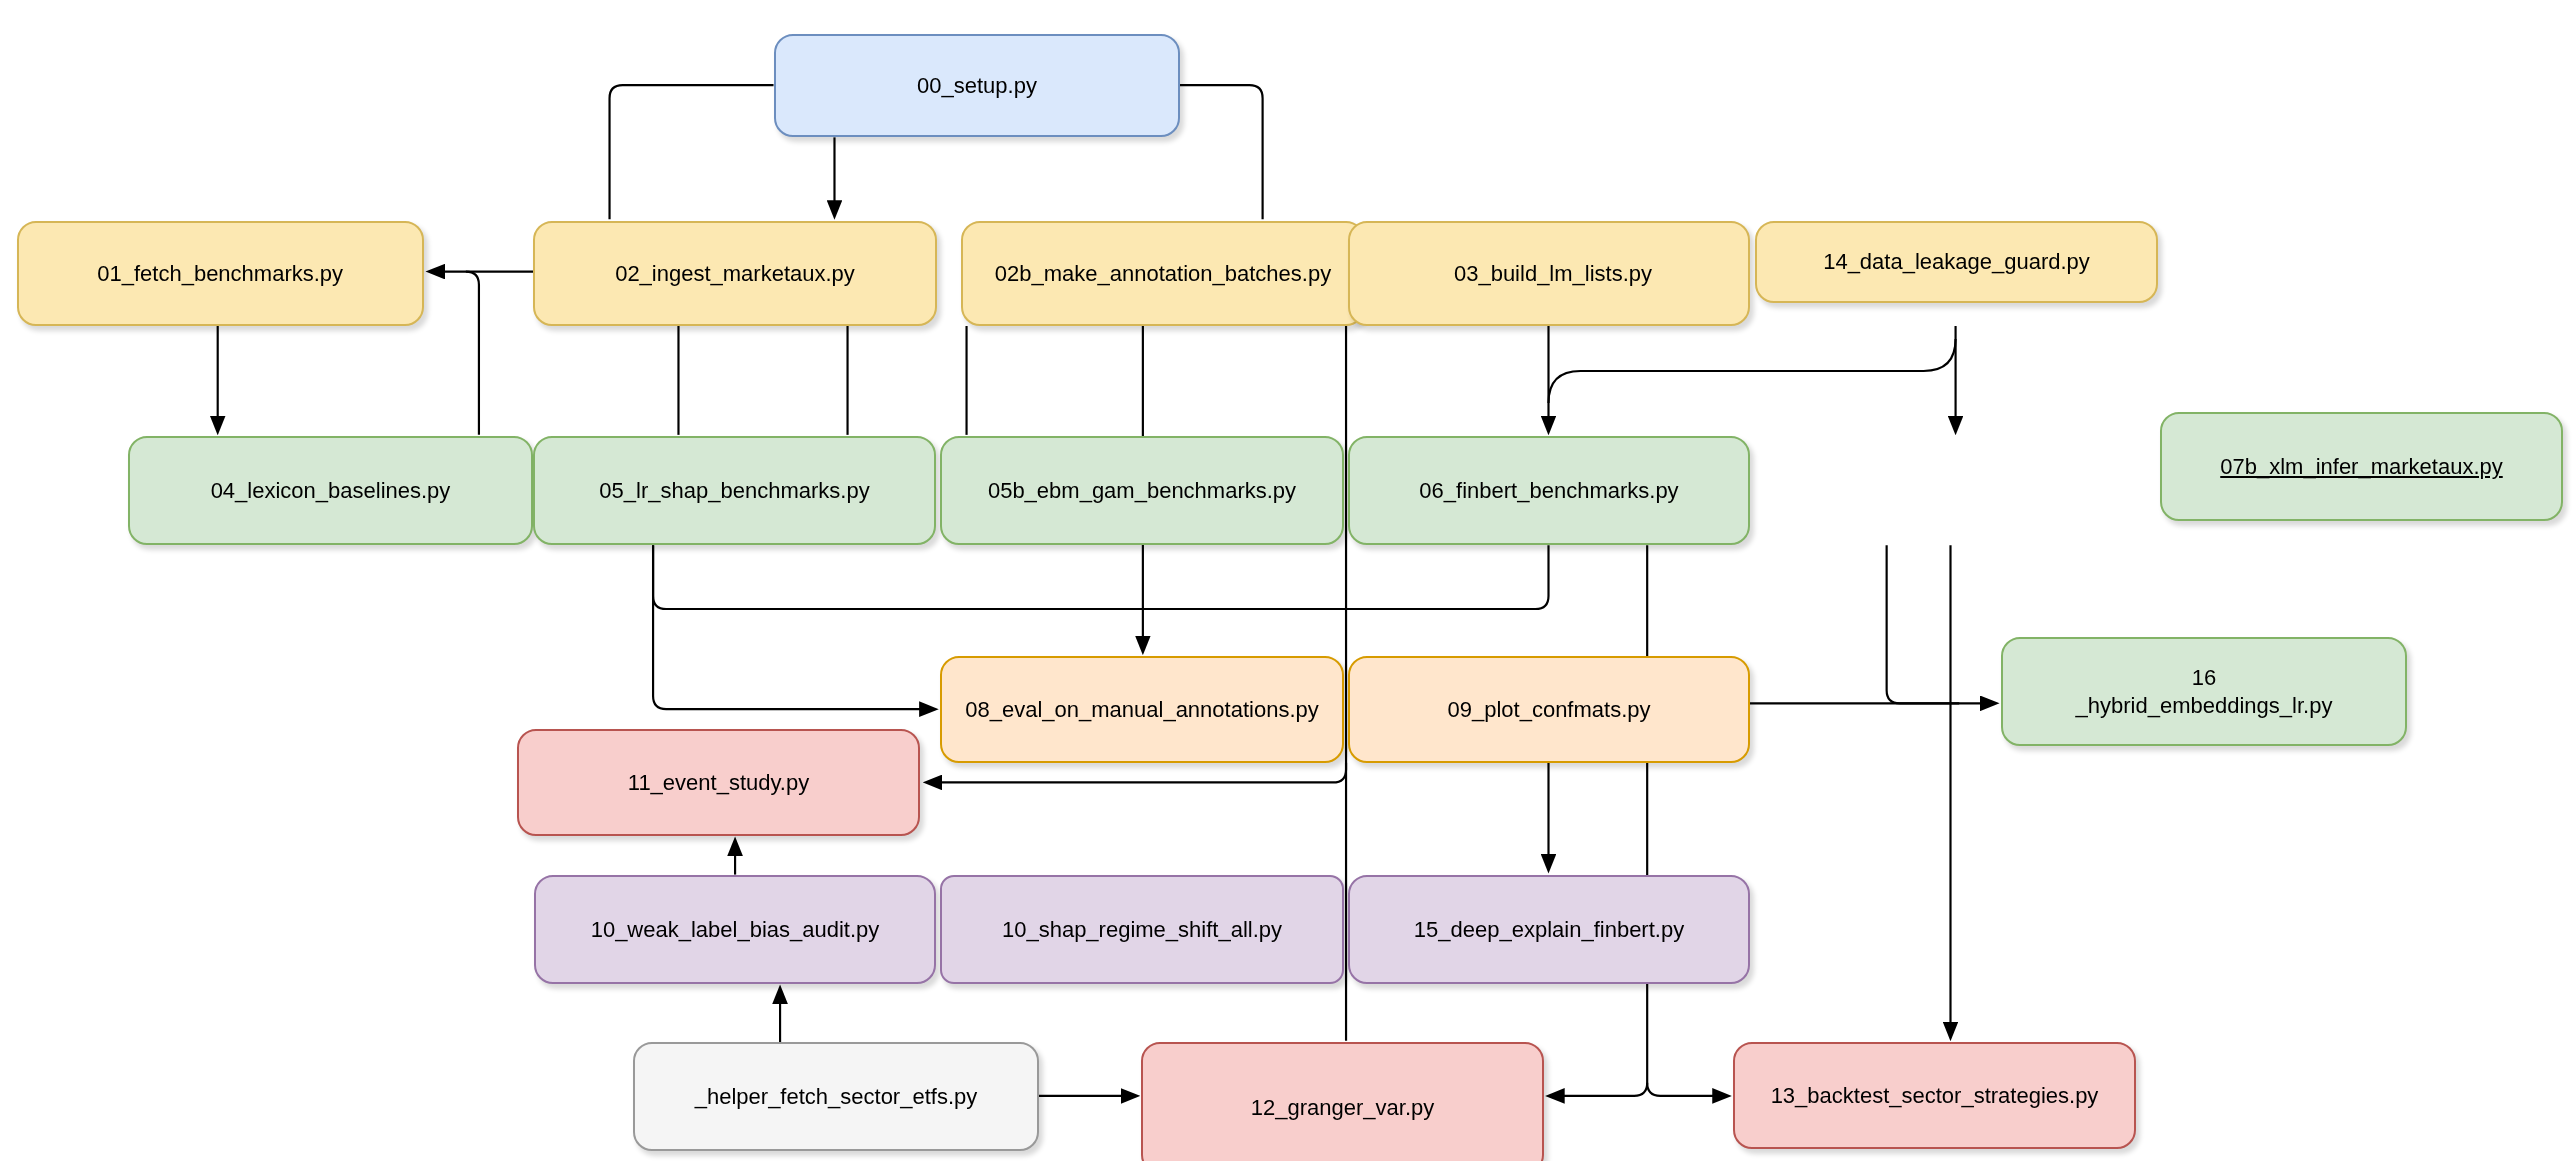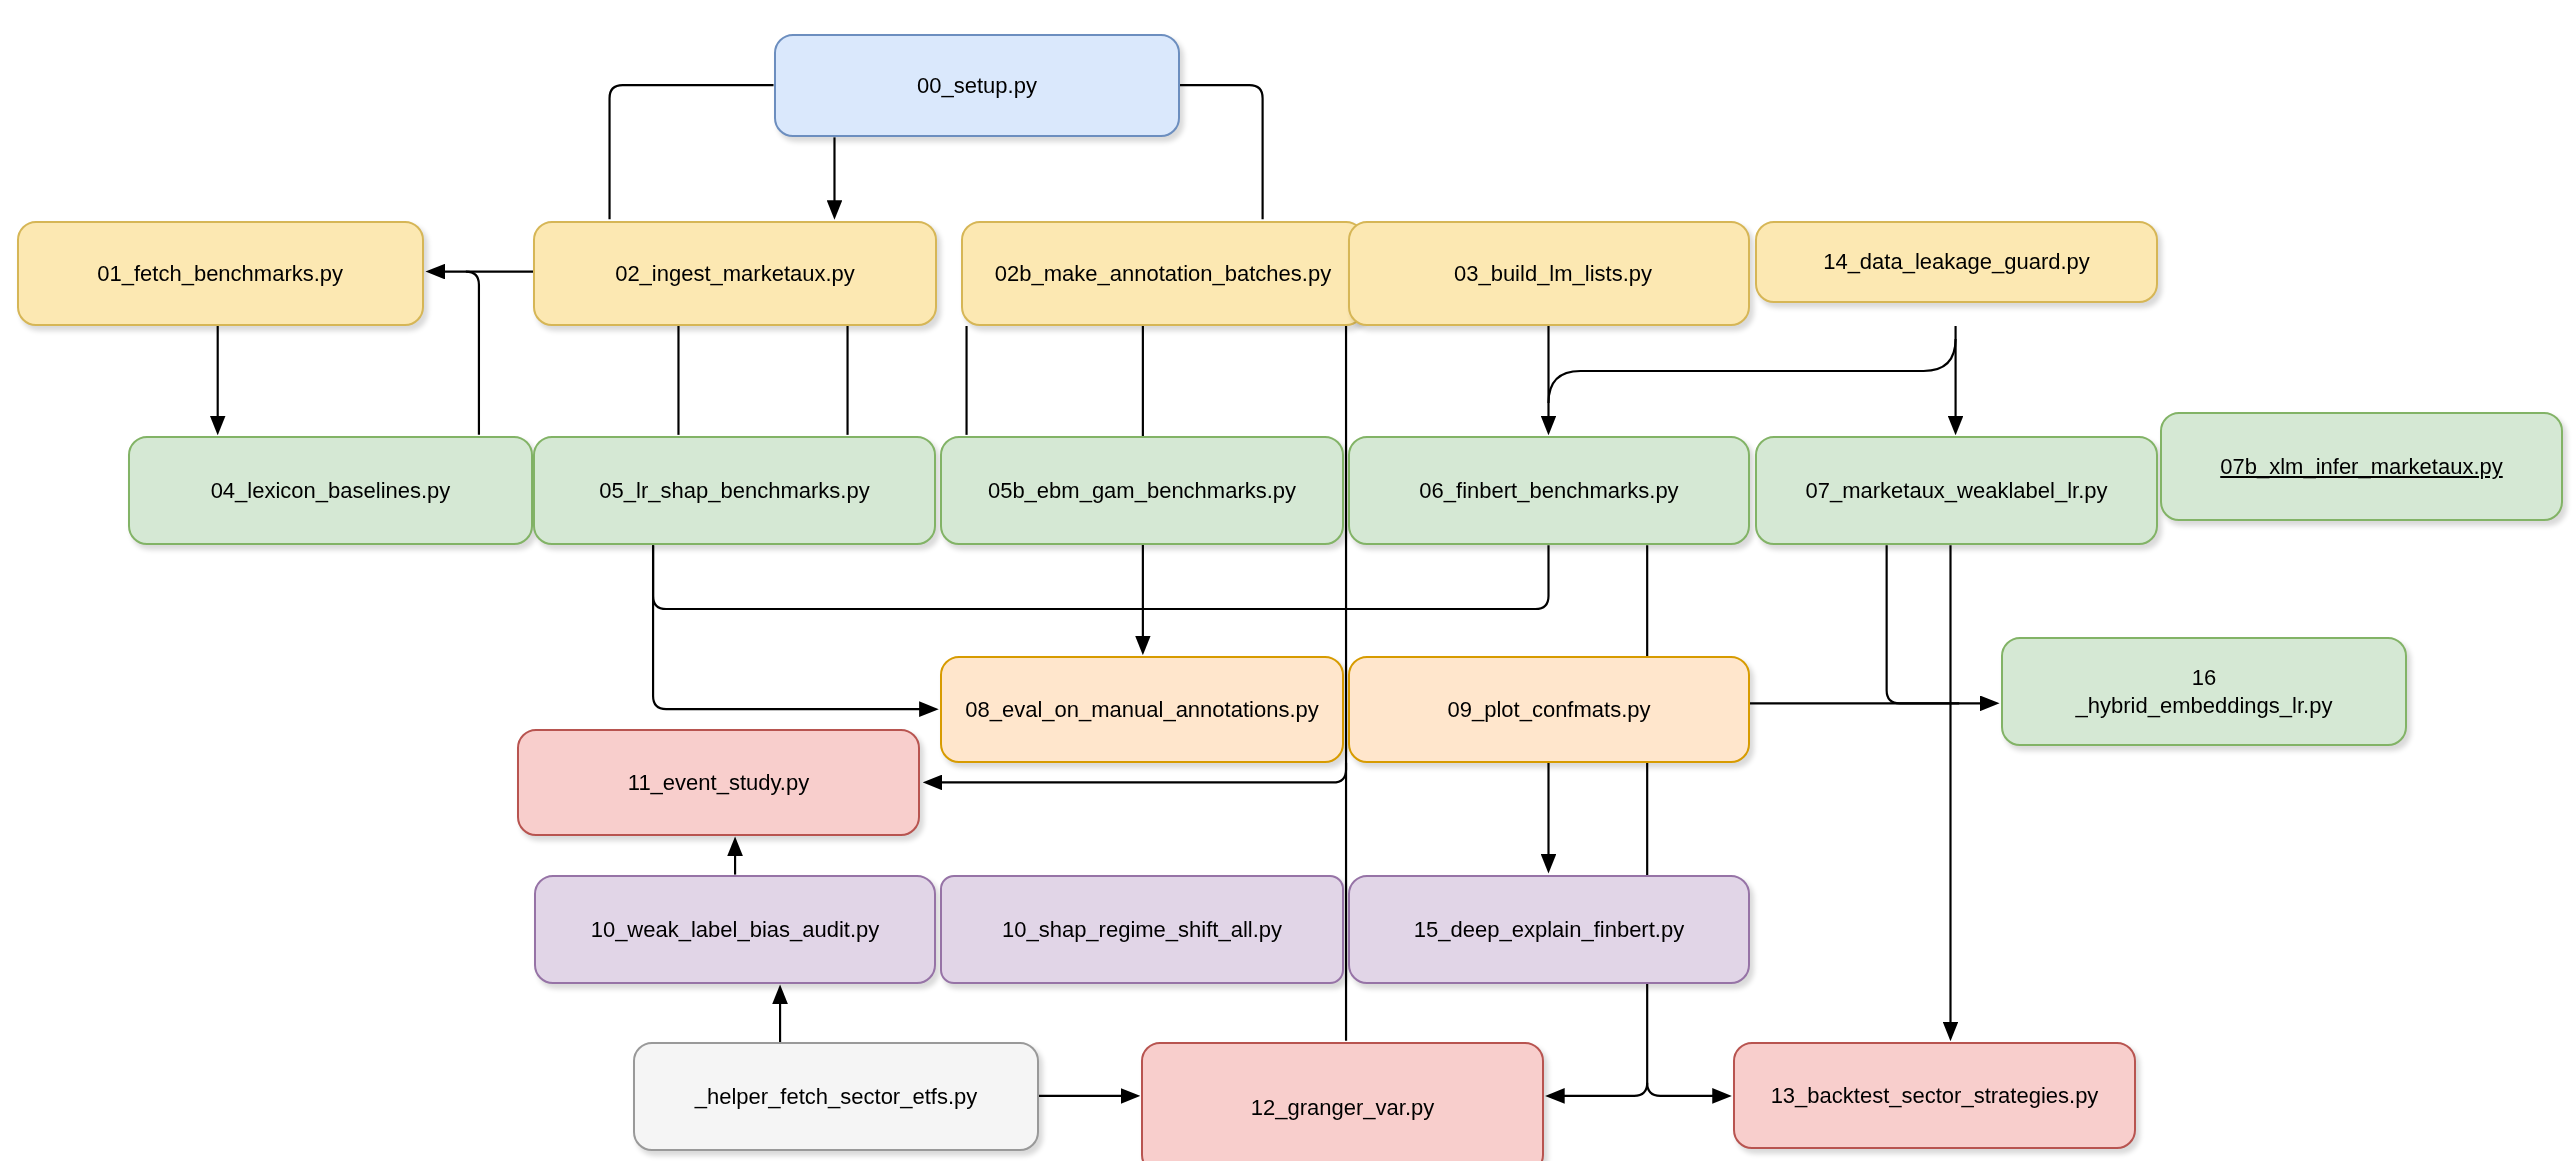--- a/index.html
+++ b/index.html
@@ -107,23 +107,20 @@
     </div>
     <div class="node" style="left: 533px; top: 422px; width: 403px; height: 109px; background: rgb(213, 232, 212); border-color: rgb(130, 179, 102);">
       <span class="label">05_lr_shap_benchmarks.py</span>
     </div>
     <div class="node" style="left: 940px; top: 422px; width: 404px; height: 109px; background: rgb(213, 232, 212); border-color: rgb(130, 179, 102);">
       <span class="label">05b_ebm_gam_benchmarks.py</span>
     </div>
     <div class="node" style="left: 1348px; top: 422px; width: 402px; height: 109px; background: rgb(213, 232, 212); border-color: rgb(130, 179, 102);">
       <span class="label">06_finbert_benchmarks.py</span>
     </div>
-    <div class="node" style="left: 1755px; top: 422px; width: 403px; height: 109px; background: rgb(213, 232, 212); border-color: rgb(130, 179, 102);">
-      <span class="label">07_marketaux_weaklabel_lr.py</span>
-    </div>
     <div class="node" style="left: 2160px; top: 398px; width: 403px; height: 109px; background: rgb(213, 232, 212); border-color: rgb(130, 179, 102); text-decoration: underline;">
       <span class="label">07b_xlm_infer_marketaux.py</span>
     </div>
     <div class="node" style="left: 940px; top: 642px; width: 404px; height: 107px; background: rgb(255, 230, 204); border-color: rgb(215, 155, 0);">
       <span class="label">08_eval_on_manual_annotations.py</span>
     </div>
     <div class="node" style="left: 1348px; top: 642px; width: 402px; height: 107px; background: rgb(255, 230, 204); border-color: rgb(215, 155, 0);">
       <span class="label">09_plot_confmats.py</span>
     </div>
     <div class="node" style="left: 2001px; top: 623px; width: 406px; height: 109px; background: rgb(213, 232, 212); border-color: rgb(130, 179, 102);">

